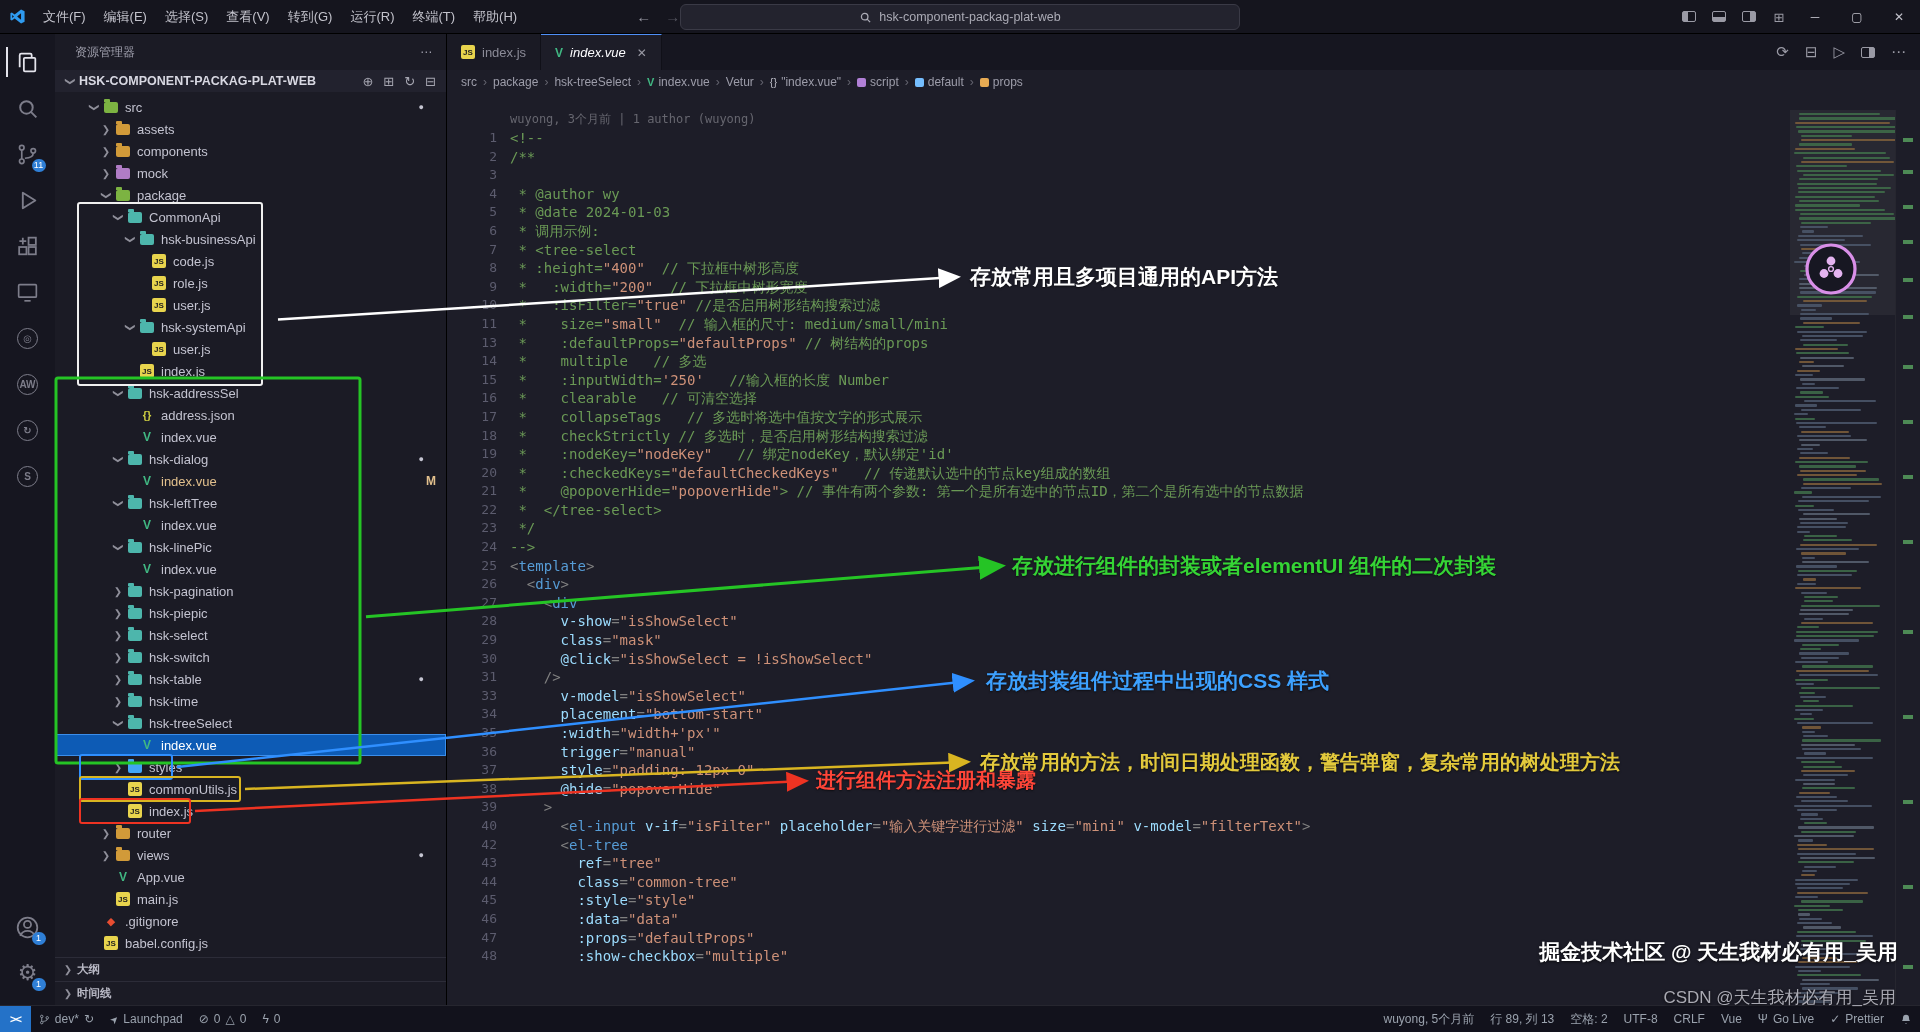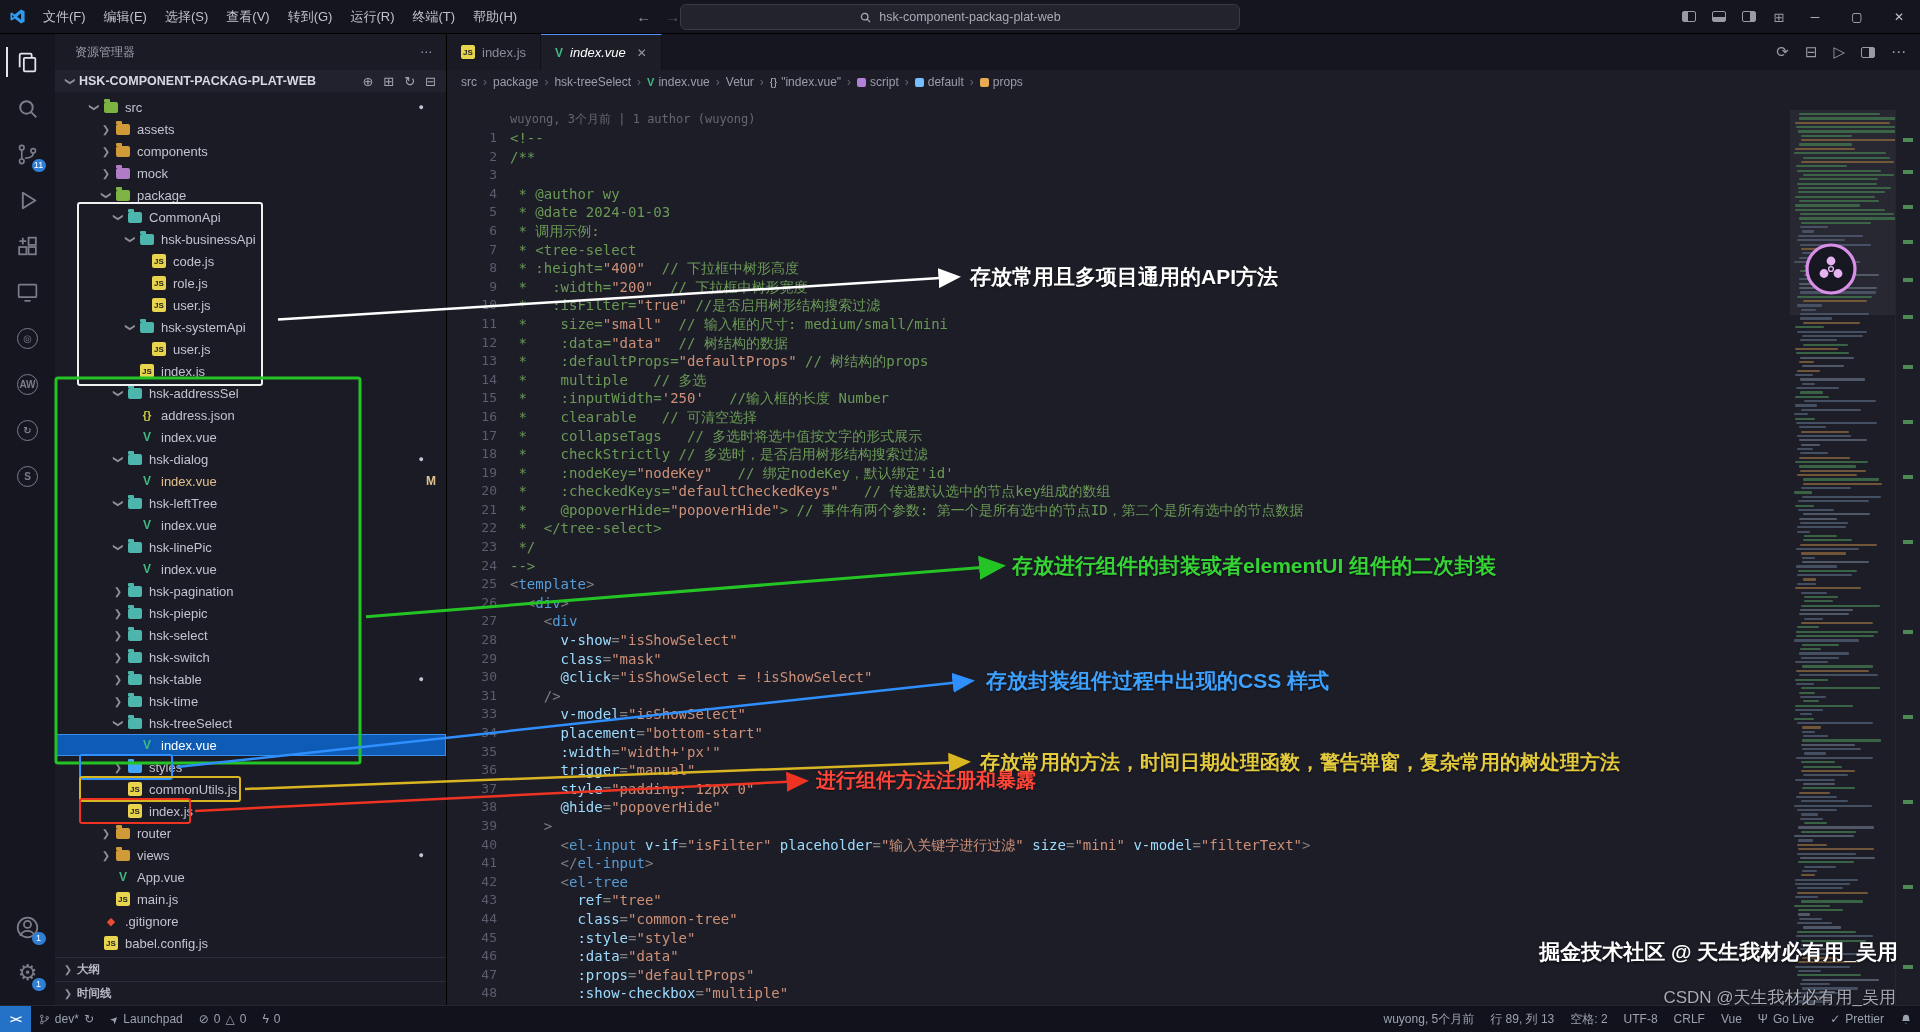--- a/index.html
+++ b/index.html
@@ -582,21 +582,20 @@
           <div class="cl"><span class="ln">2</span><span class="ct"><span class="tk-c">/**</span></span></div>
           <div class="cl"><span class="ln">3</span></div>
           <div class="cl"><span class="ln">4</span><span class="ct"><span class="tk-c"> * @author wy</span></span></div>
           <div class="cl"><span class="ln">5</span><span class="ct"><span class="tk-c"> * @date 2024-01-03</span></span></div>
           <div class="cl"><span class="ln">6</span><span class="ct"><span class="tk-c"> * 调用示例:</span></span></div>
           <div class="cl"><span class="ln">7</span><span class="ct"><span class="tk-c"> * &lt;tree-select</span></span></div>
           <div class="cl"><span class="ln">8</span><span class="ct"><span class="tk-c"> * :height=</span><span class="tk-s">"400"</span><span class="tk-c">  // 下拉框中树形高度</span></span></div>
           <div class="cl"><span class="ln">9</span><span class="ct"><span class="tk-c"> *   :width=</span><span class="tk-s">"200"</span><span class="tk-c">  // 下拉框中树形宽度</span></span></div>
           <div class="cl"><span class="ln">10</span><span class="ct"><span class="tk-c"> *   :isFilter=</span><span class="tk-s">"true"</span><span class="tk-c"> //是否启用树形结构搜索过滤</span></span></div>
           <div class="cl"><span class="ln">11</span><span class="ct"><span class="tk-c"> *    size=</span><span class="tk-s">"small"</span><span class="tk-c">  // 输入框的尺寸: medium/small/mini</span></span></div>
-          <div class="cl"><span class="ln">12</span><span class="ct"><span class="tk-c"> *    :data=</span><span class="tk-s">"data"</span><span class="tk-c">  // 树结构的数据</span></span></div>
           <div class="cl"><span class="ln">13</span><span class="ct"><span class="tk-c"> *    :defaultProps=</span><span class="tk-s">"defaultProps"</span><span class="tk-c"> // 树结构的props</span></span></div>
           <div class="cl"><span class="ln">14</span><span class="ct"><span class="tk-c"> *    multiple   // 多选</span></span></div>
           <div class="cl"><span class="ln">15</span><span class="ct"><span class="tk-c"> *    :inputWidth=</span><span class="tk-s">'250'</span><span class="tk-c">   //输入框的长度 Number</span></span></div>
           <div class="cl"><span class="ln">16</span><span class="ct"><span class="tk-c"> *    clearable   // 可清空选择</span></span></div>
           <div class="cl"><span class="ln">17</span><span class="ct"><span class="tk-c"> *    collapseTags   // 多选时将选中值按文字的形式展示</span></span></div>
           <div class="cl"><span class="ln">18</span><span class="ct"><span class="tk-c"> *    checkStrictly // 多选时，是否启用树形结构搜索过滤</span></span></div>
           <div class="cl"><span class="ln">19</span><span class="ct"><span class="tk-c"> *    :nodeKey=</span><span class="tk-s">"nodeKey"</span><span class="tk-c">   // 绑定nodeKey，默认绑定'id'</span></span></div>
           <div class="cl"><span class="ln">20</span><span class="ct"><span class="tk-c"> *    :checkedKeys=</span><span class="tk-s">"defaultCheckedKeys"</span><span class="tk-c">   // 传递默认选中的节点key组成的数组</span></span></div>
           <div class="cl"><span class="ln">21</span><span class="ct"><span class="tk-c"> *    @popoverHide=</span><span class="tk-s">"popoverHide"</span><span class="tk-c">&gt; // 事件有两个参数: 第一个是所有选中的节点ID，第二个是所有选中的节点数据</span></span></div>
           <div class="cl"><span class="ln">22</span><span class="ct"><span class="tk-c"> *  &lt;/tree-select&gt;</span></span></div>
@@ -610,21 +609,20 @@
           <div class="cl"><span class="ln">30</span><span class="ct"><span class="tk-d">      </span><span class="tk-a">@click</span><span class="tk-p">=</span><span class="tk-s">"isShowSelect = !isShowSelect"</span></span></div>
           <div class="cl"><span class="ln">31</span><span class="ct"><span class="tk-p">    /&gt;</span></span></div>
           <div class="cl"><span class="ln">33</span><span class="ct"><span class="tk-d">      </span><span class="tk-a">v-model</span><span class="tk-p">=</span><span class="tk-s">"isShowSelect"</span></span></div>
           <div class="cl"><span class="ln">34</span><span class="ct"><span class="tk-d">      </span><span class="tk-a">placement</span><span class="tk-p">=</span><span class="tk-s">"bottom-start"</span></span></div>
           <div class="cl"><span class="ln">35</span><span class="ct"><span class="tk-d">      </span><span class="tk-a">:width</span><span class="tk-p">=</span><span class="tk-s">"width+'px'"</span></span></div>
           <div class="cl"><span class="ln">36</span><span class="ct"><span class="tk-d">      </span><span class="tk-a">trigger</span><span class="tk-p">=</span><span class="tk-s">"manual"</span></span></div>
           <div class="cl"><span class="ln">37</span><span class="ct"><span class="tk-d">      </span><span class="tk-a">style</span><span class="tk-p">=</span><span class="tk-s">"padding: 12px 0"</span></span></div>
           <div class="cl"><span class="ln">38</span><span class="ct"><span class="tk-d">      </span><span class="tk-a">@hide</span><span class="tk-p">=</span><span class="tk-s">"popoverHide"</span></span></div>
           <div class="cl"><span class="ln">39</span><span class="ct"><span class="tk-p">    &gt;</span></span></div>
           <div class="cl"><span class="ln">40</span><span class="ct"><span class="tk-p">      &lt;</span><span class="tk-t">el-input</span><span class="tk-d"> </span><span class="tk-a">v-if</span><span class="tk-p">=</span><span class="tk-s">"isFilter"</span><span class="tk-d"> </span><span class="tk-a">placeholder</span><span class="tk-p">=</span><span class="tk-s">"输入关键字进行过滤"</span><span class="tk-d"> </span><span class="tk-a">size</span><span class="tk-p">=</span><span class="tk-s">"mini"</span><span class="tk-d"> </span><span class="tk-a">v-model</span><span class="tk-p">=</span><span class="tk-s">"filterText"</span><span class="tk-p">&gt;</span></span></div>
-          <div class="cl"><span class="ln">41</span><span class="ct"><span class="tk-p">      &lt;/</span><span class="tk-t">el-input</span><span class="tk-p">&gt;</span></span></div>
           <div class="cl"><span class="ln">42</span><span class="ct"><span class="tk-p">      &lt;</span><span class="tk-t">el-tree</span></span></div>
           <div class="cl"><span class="ln">43</span><span class="ct"><span class="tk-d">        </span><span class="tk-a">ref</span><span class="tk-p">=</span><span class="tk-s">"tree"</span></span></div>
           <div class="cl"><span class="ln">44</span><span class="ct"><span class="tk-d">        </span><span class="tk-a">class</span><span class="tk-p">=</span><span class="tk-s">"common-tree"</span></span></div>
           <div class="cl"><span class="ln">45</span><span class="ct"><span class="tk-d">        </span><span class="tk-a">:style</span><span class="tk-p">=</span><span class="tk-s">"style"</span></span></div>
           <div class="cl"><span class="ln">46</span><span class="ct"><span class="tk-d">        </span><span class="tk-a">:data</span><span class="tk-p">=</span><span class="tk-s">"data"</span></span></div>
           <div class="cl"><span class="ln">47</span><span class="ct"><span class="tk-d">        </span><span class="tk-a">:props</span><span class="tk-p">=</span><span class="tk-s">"defaultProps"</span></span></div>
           <div class="cl"><span class="ln">48</span><span class="ct"><span class="tk-d">        </span><span class="tk-a">:show-checkbox</span><span class="tk-p">=</span><span class="tk-s">"multiple"</span></span></div>
         </div>
       <div id="minimap">
           <div class="mm-slider"></div>

